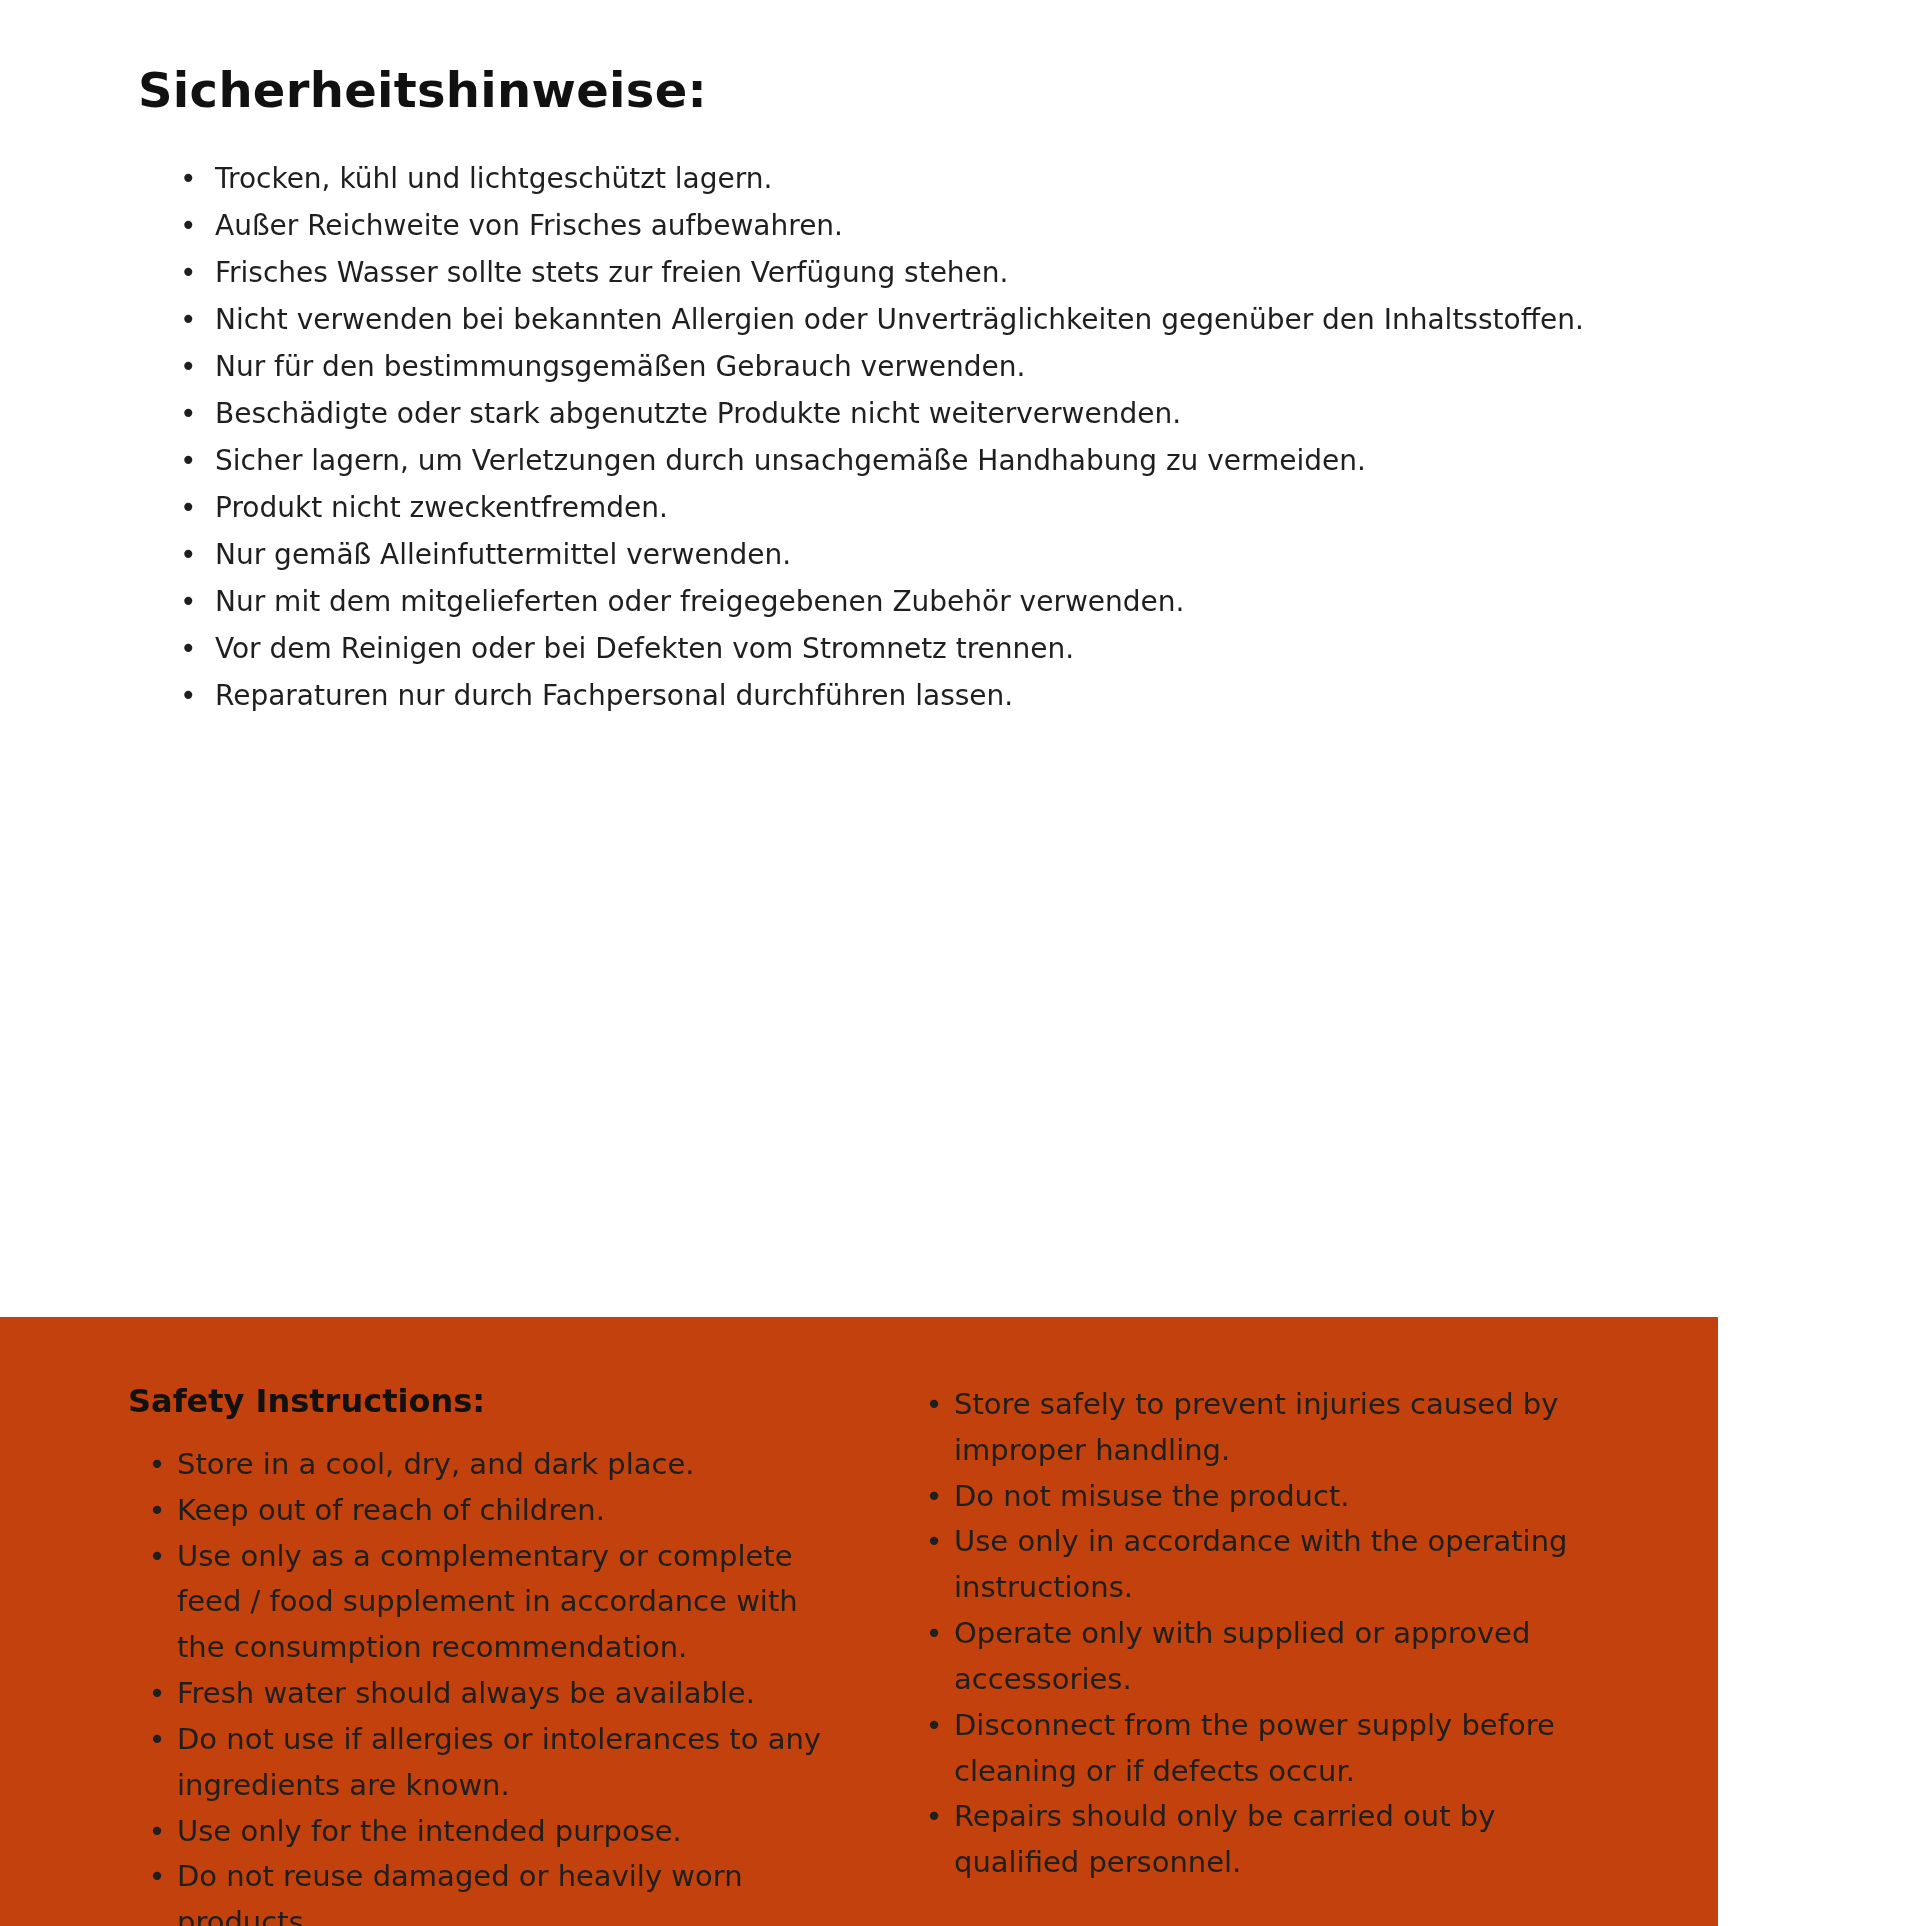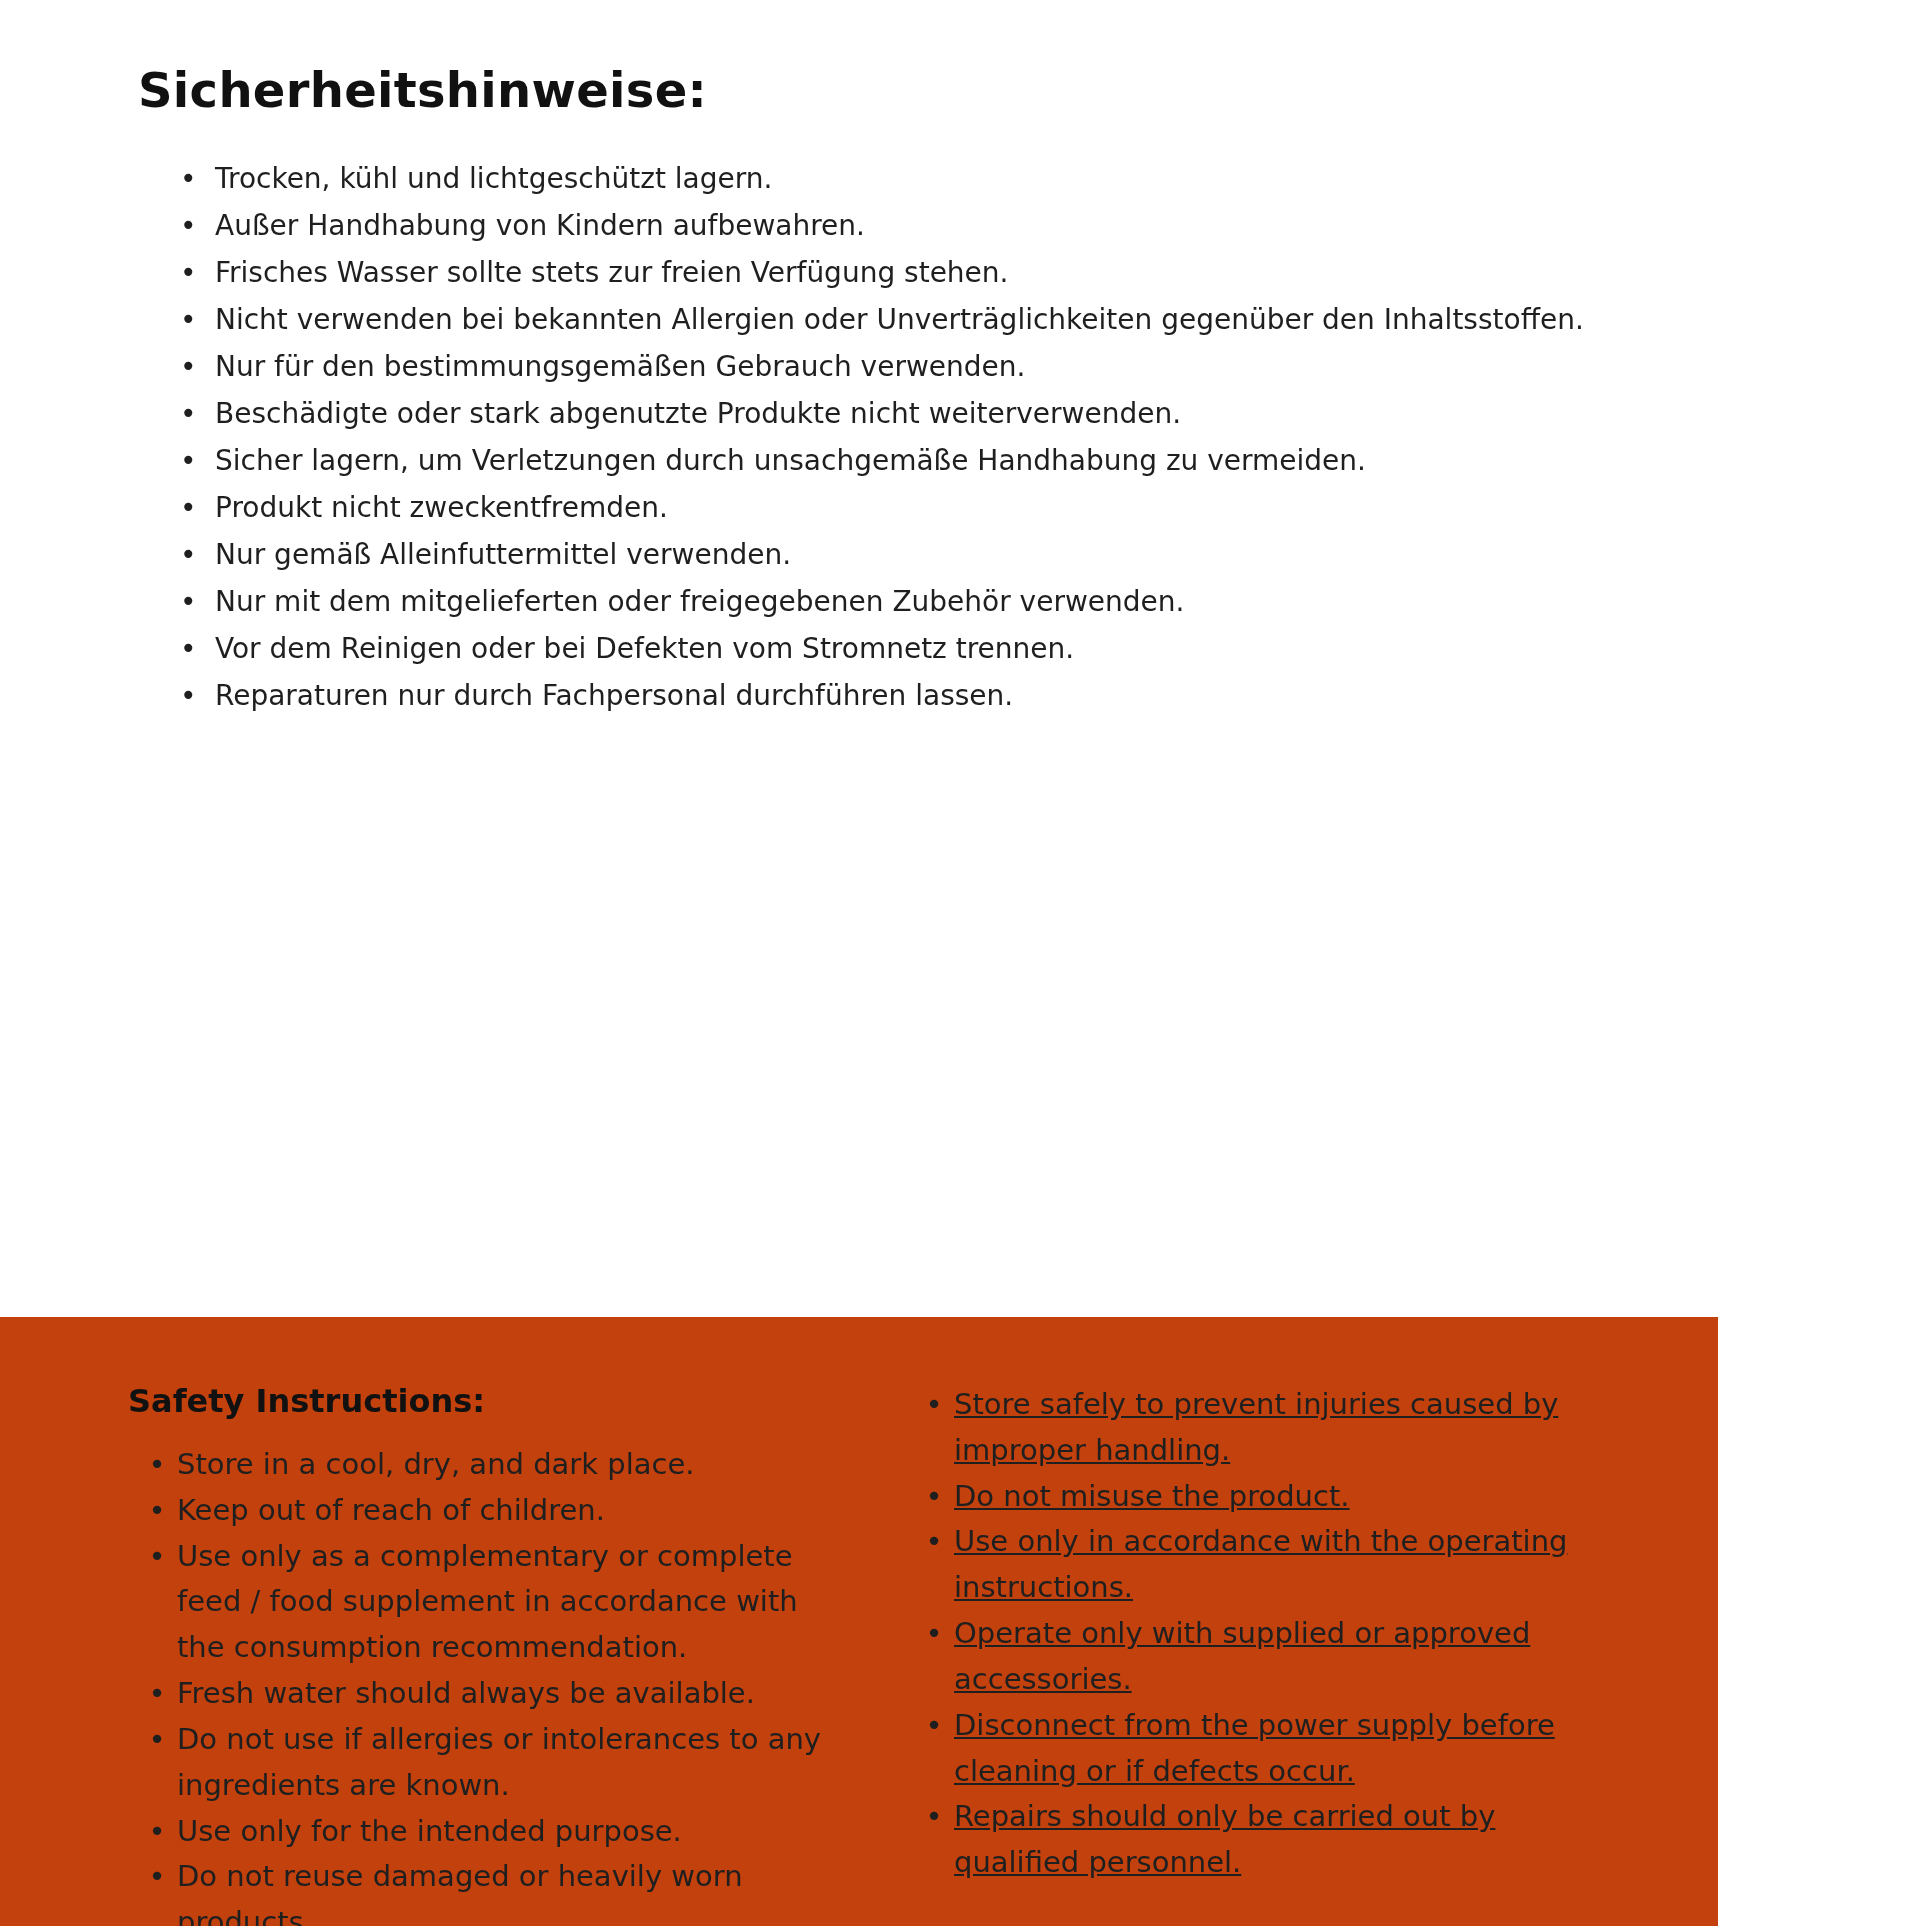--- a/index.html
+++ b/index.html
@@ -82,33 +82,32 @@
     margin-left: 18px;
   }
   .section-english ul.bullet-list li {
     padding-left: 31px;
   }
   .section-english ul.bullet-list li::before {
     left: 2.6px;
   }
   .col-right ul.bullet-list {
     margin-left: 0;
-    text-decoration: underline;
   }
 </style>
 </head>
 <body>
 
 <div class="page">
 
   <div class="section-german">
     <h1 class="german-title">Sicherheitshinweise:</h1>
     <ul class="bullet-list">
         <li>Trocken, kühl und lichtgeschützt lagern.</li>
-        <li>Außer Handhabung von Kindern aufbewahren.</li>
+        <li>Außer Reichweite von Frisches aufbewahren.</li>
         <li>Frisches Wasser sollte stets zur freien Verfügung stehen.</li>
         <li>Nicht verwenden bei bekannten Allergien oder Unverträglichkeiten gegenüber den Inhaltsstoffen.</li>
         <li>Nur für den bestimmungsgemäßen Gebrauch verwenden.</li>
         <li>Beschädigte oder stark abgenutzte Produkte nicht weiterverwenden.</li>
         <li>Sicher lagern, um Verletzungen durch unsachgemäße Handhabung zu vermeiden.</li>
         <li>Produkt nicht zweckentfremden.</li>
         <li>Nur gemäß Alleinfuttermittel verwenden.</li>
         <li>Nur mit dem mitgelieferten oder freigegebenen Zubehör verwenden.</li>
         <li>Vor dem Reinigen oder bei Defekten vom Stromnetz trennen.</li>
         <li>Reparaturen nur durch Fachpersonal durchführen lassen.</li>

